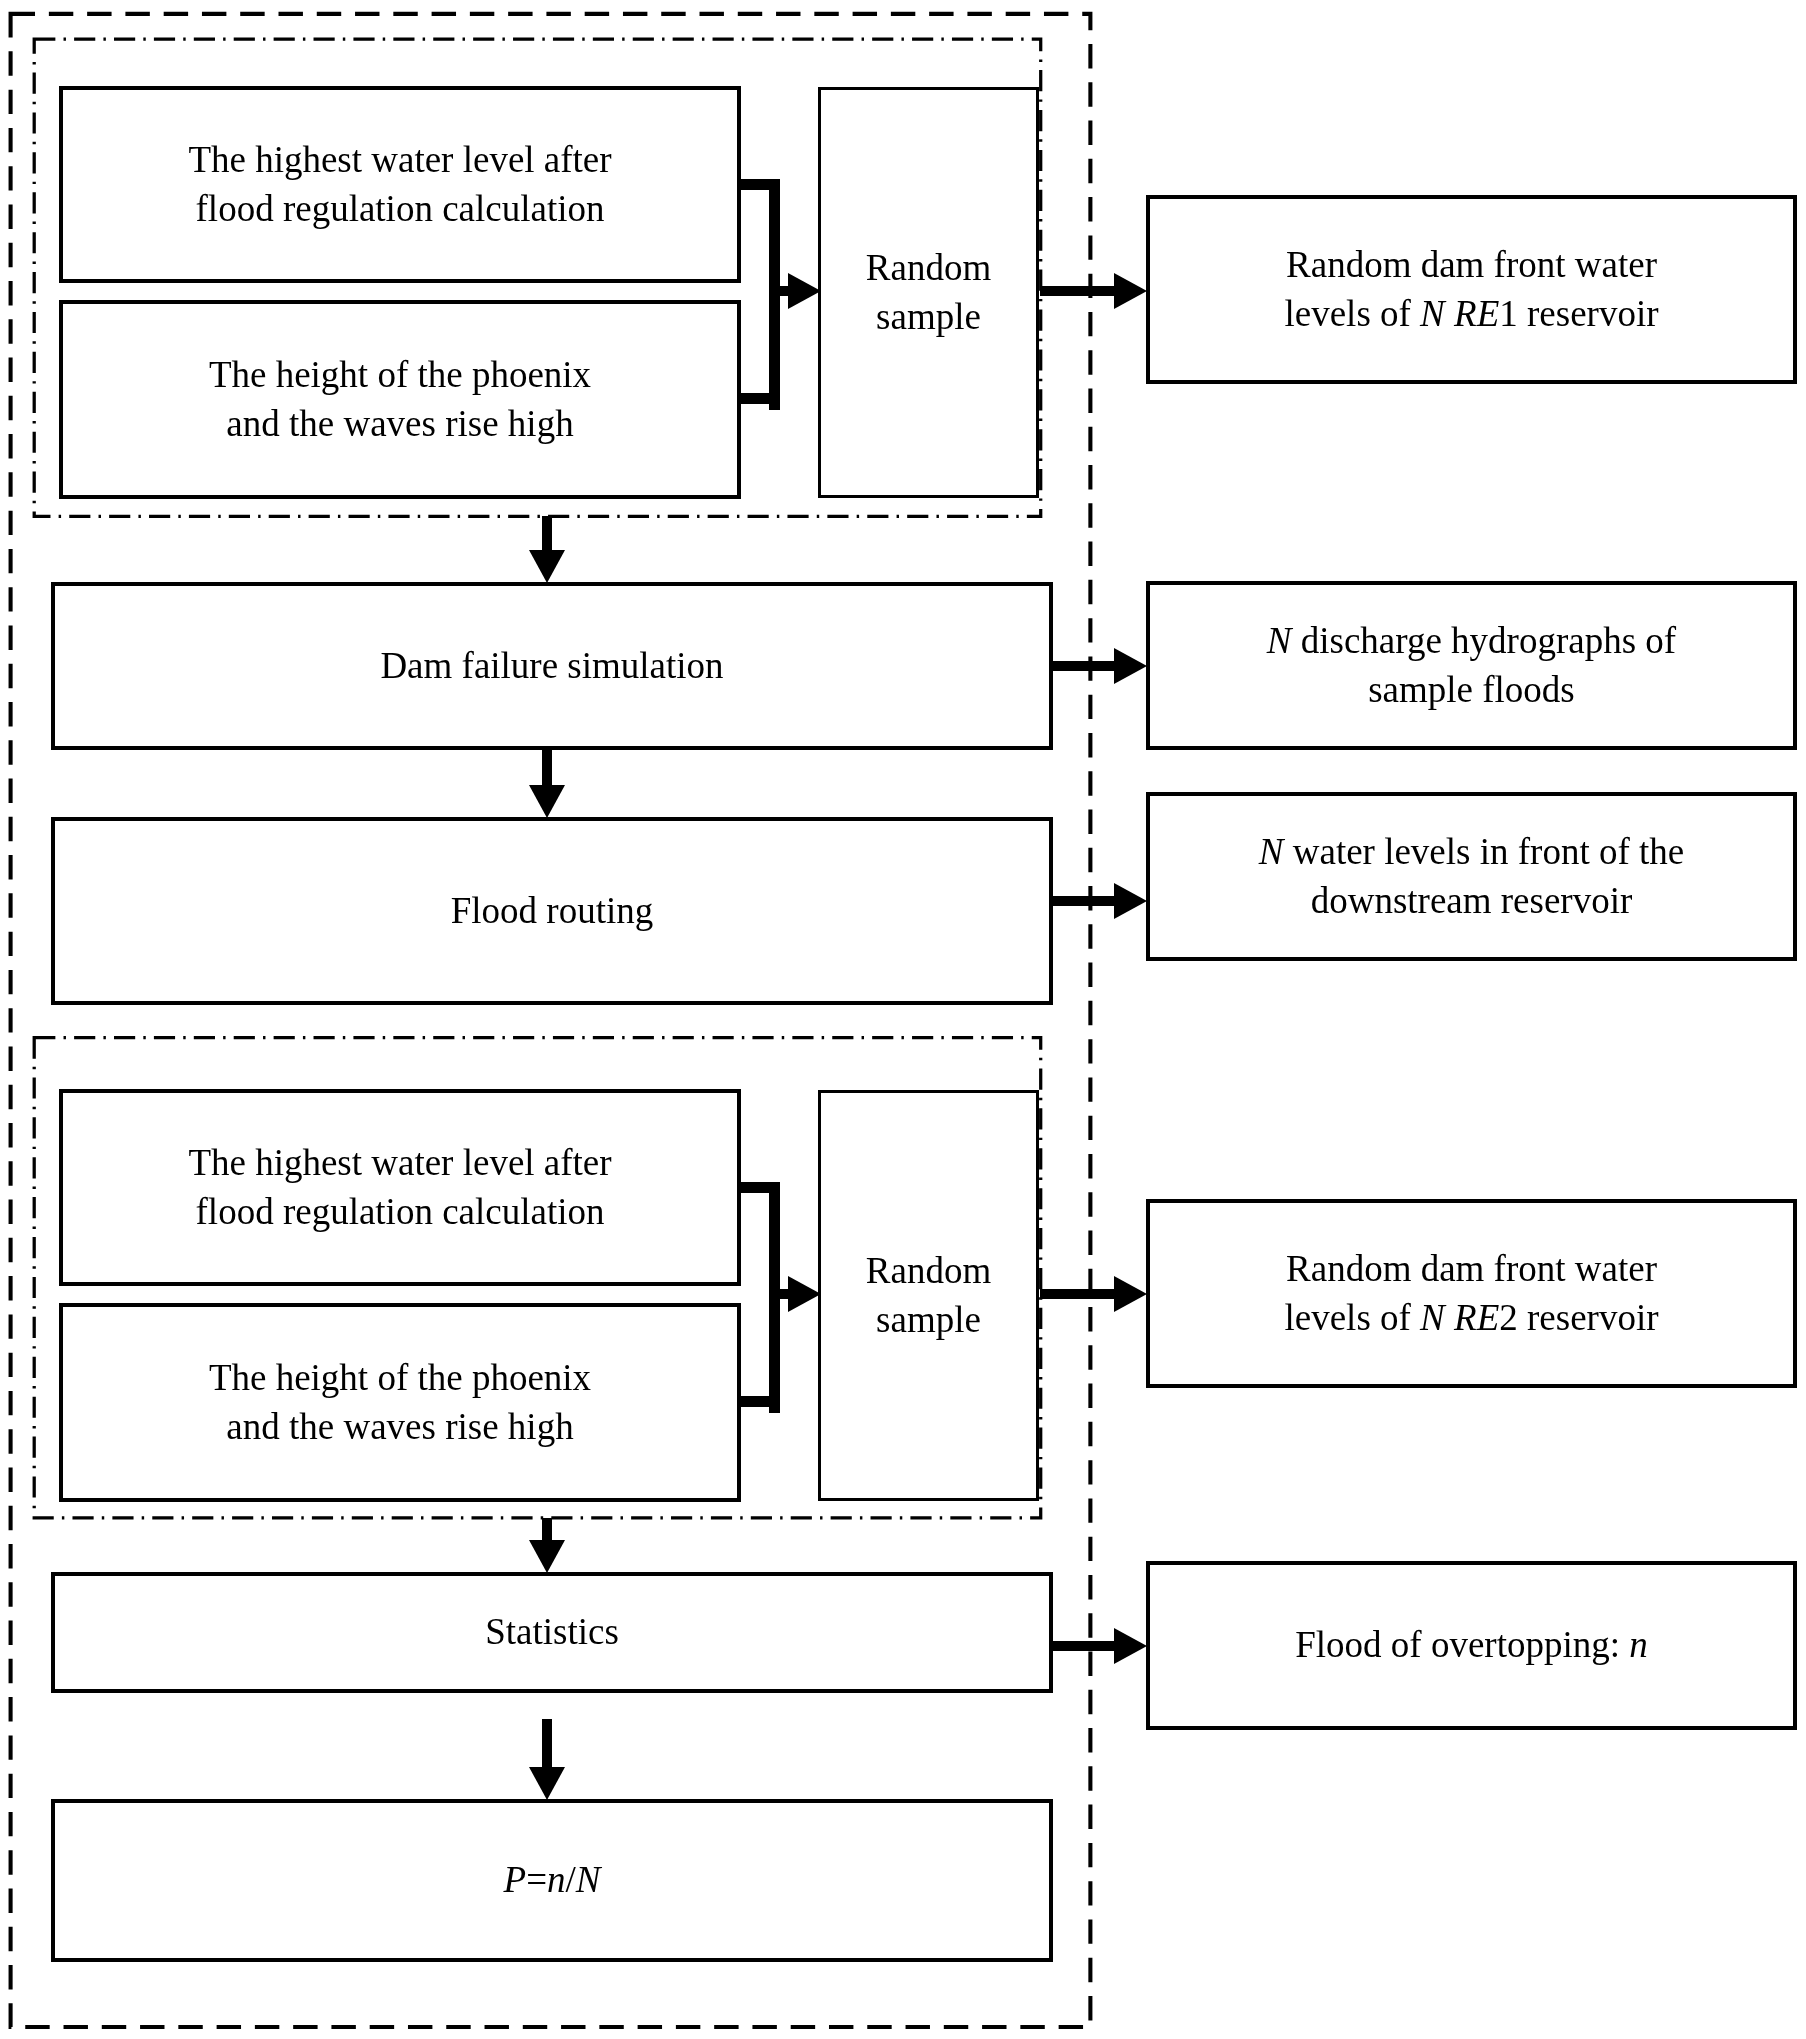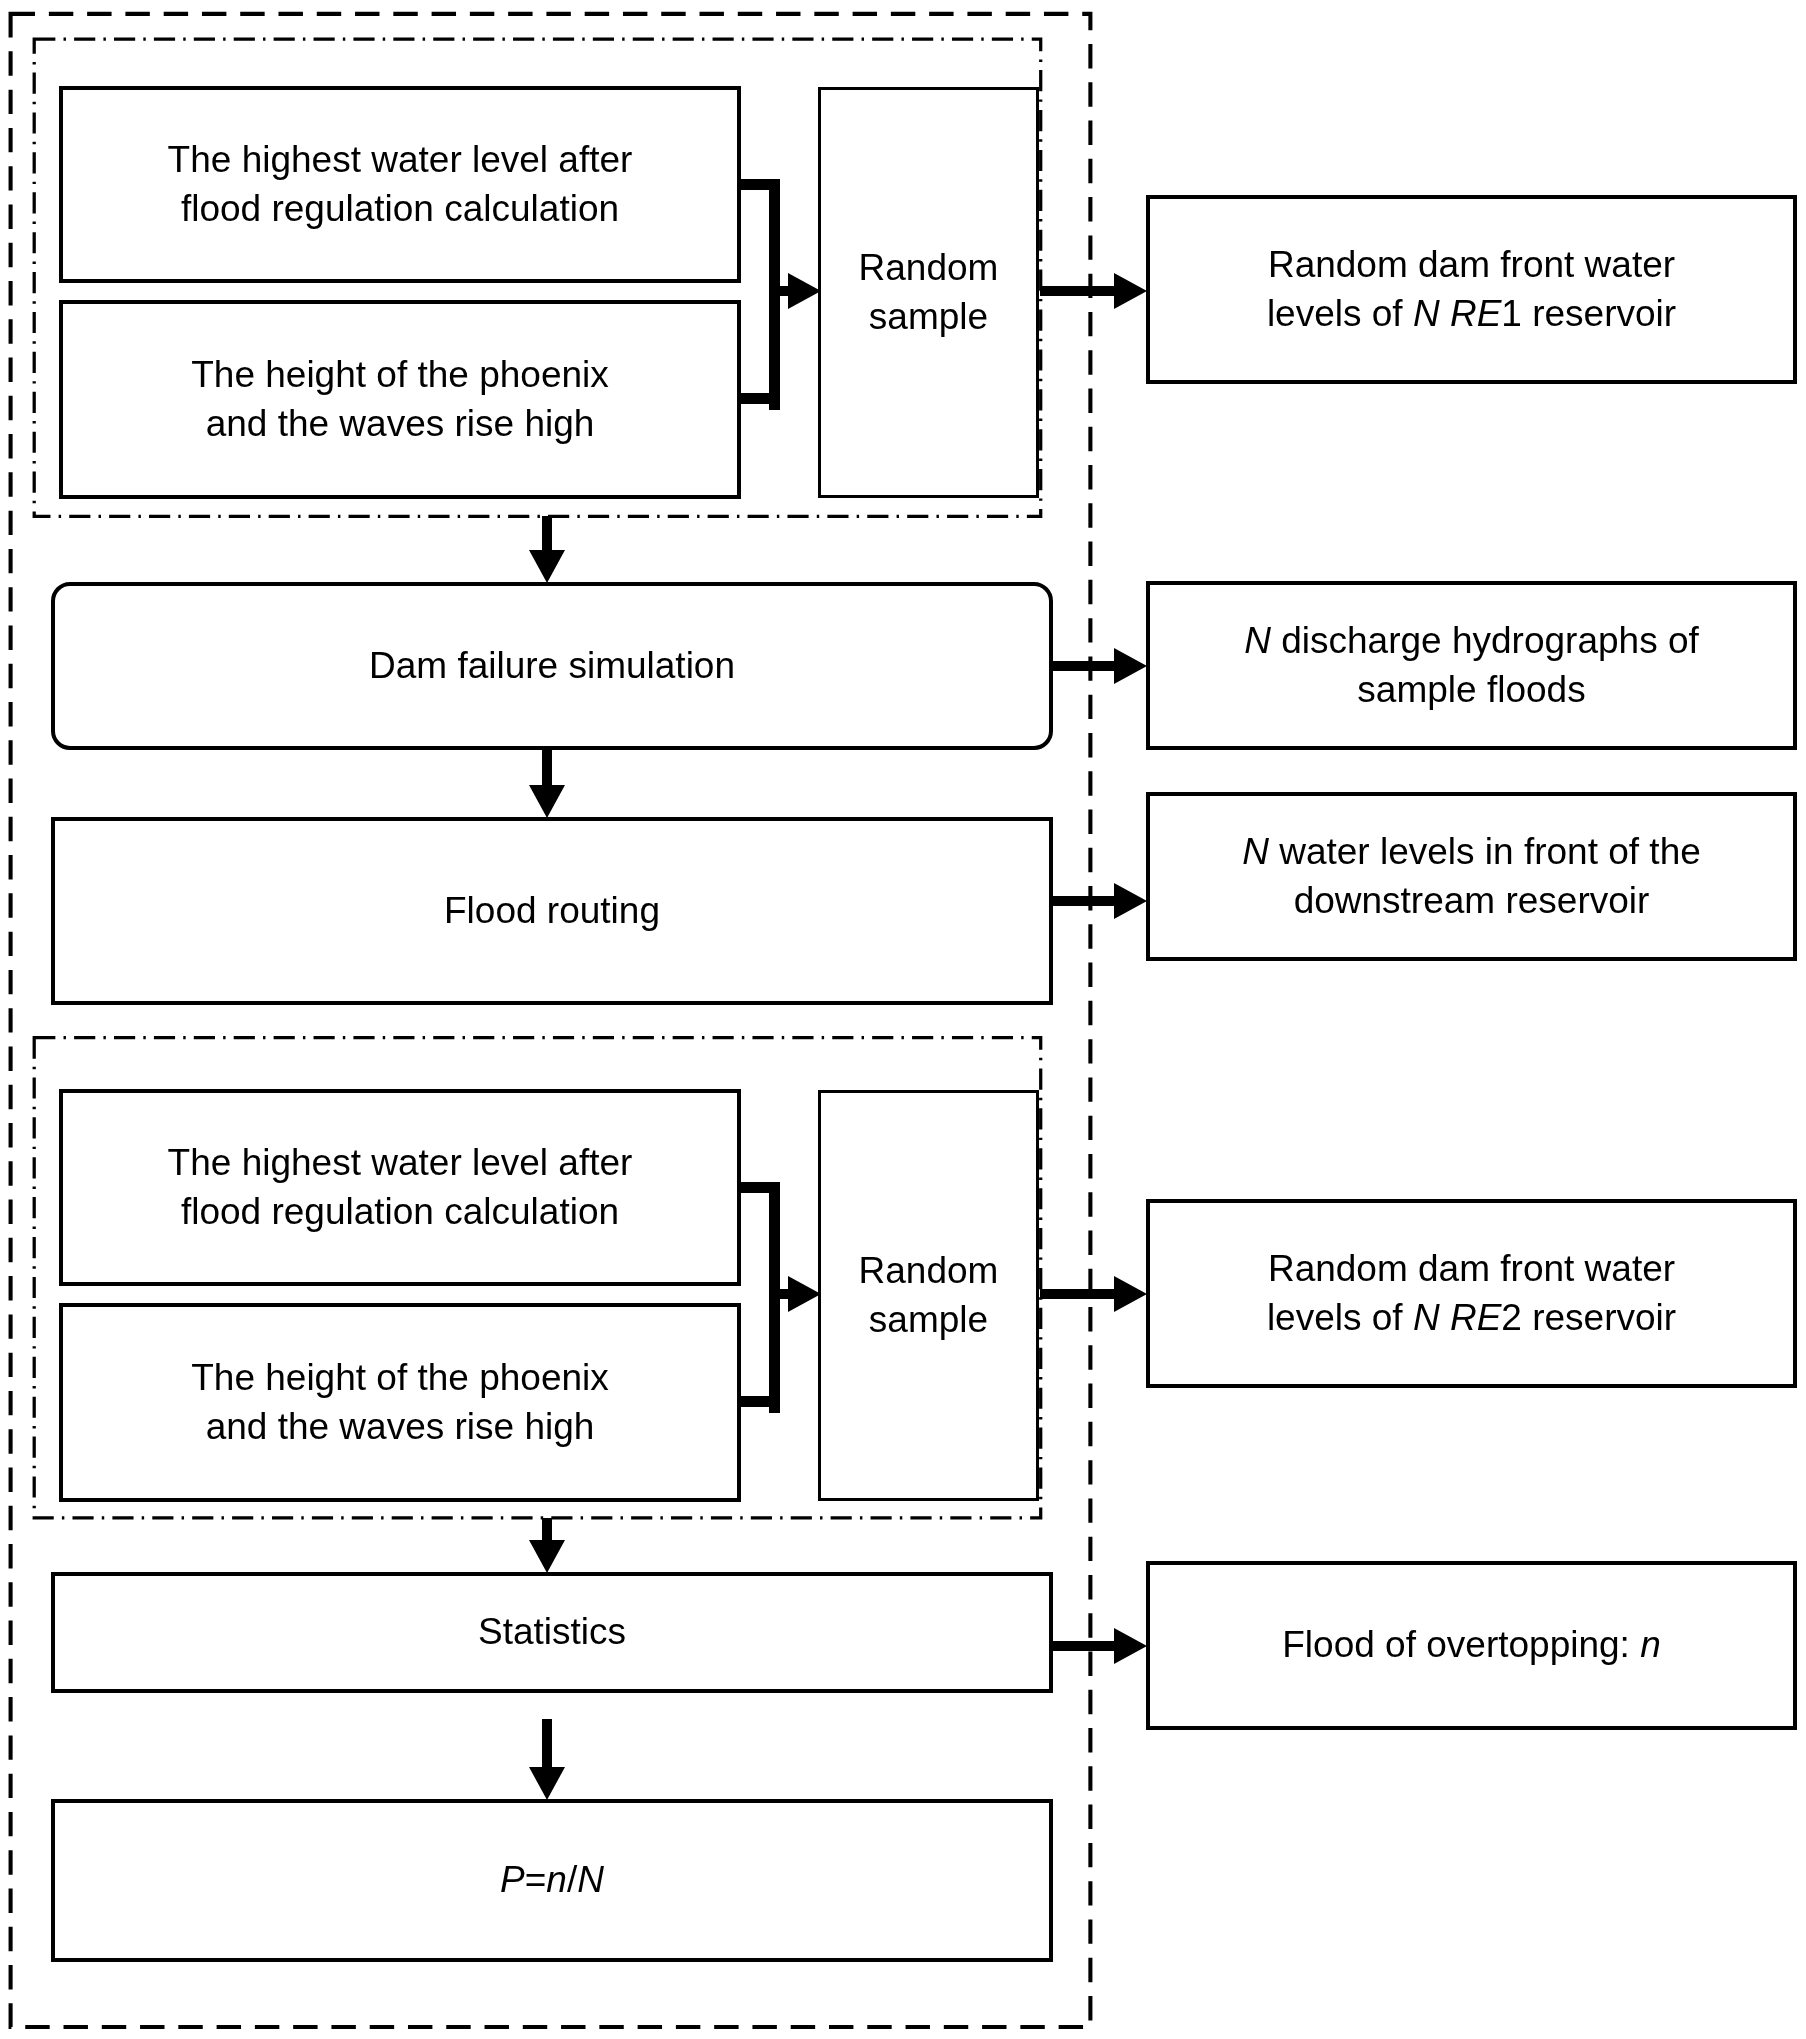--- a/index.html
+++ b/index.html
@@ -2,21 +2,21 @@
 <html style="font-size:13px"><head>
 <meta charset="utf-8">
 <title>Flowchart</title>
 <style>
   html,body{margin:0;padding:0;background:#ffffff;}
   .canvas{
     position:relative;
     width:1807px;
     height:2040px;
     background:#ffffff;
-    font-family:Liberation Sans, sans-serif;
+    font-family:Liberation Serif, serif;
     color:#000000;
   }
   .borders{position:absolute;left:0;top:0;width:1807px;height:2040px;}
   .box{
     position:absolute;
     box-sizing:border-box;
     border:4.1px solid #000000;
     background:#ffffff;
     display:flex;
     align-items:center;
@@ -74,21 +74,21 @@
   <div class="seg" style="left:1040px;top:286px;width:77px;height:9.8px;"></div>
   <div class="head-right" style="left:1114px;top:273px;"></div>
 
   <div class="box" style="left:1146px;top:195px;width:651px;height:189px;">
     <div class="lbl"><span>Random dam front water</span><br><span>levels of </span><i>N</i><span> </span><i>RE</i><span>1 reservoir</span></div>
   </div>
 
   <div class="seg" style="left:542px;top:516px;width:9.8px;height:36px;"></div>
   <div class="head-down" style="left:529px;top:550px;"></div>
 
-  <div class="box" style="left:51px;top:582px;width:1002px;height:168px;border-radius:19px;">
+  <div class="box" style="left:51px;top:582px;width:1002px;height:168px;">
     <div class="lbl">Dam failure simulation</div>
   </div>
 
   <div class="seg" style="left:1053px;top:661px;width:64px;height:9.8px;"></div>
   <div class="head-right" style="left:1114px;top:648px;"></div>
 
   <div class="box" style="left:1146px;top:581px;width:651px;height:169px;">
     <div class="lbl"><i>N</i><span> discharge hydrographs of</span><br><span>sample floods</span></div>
   </div>
 

